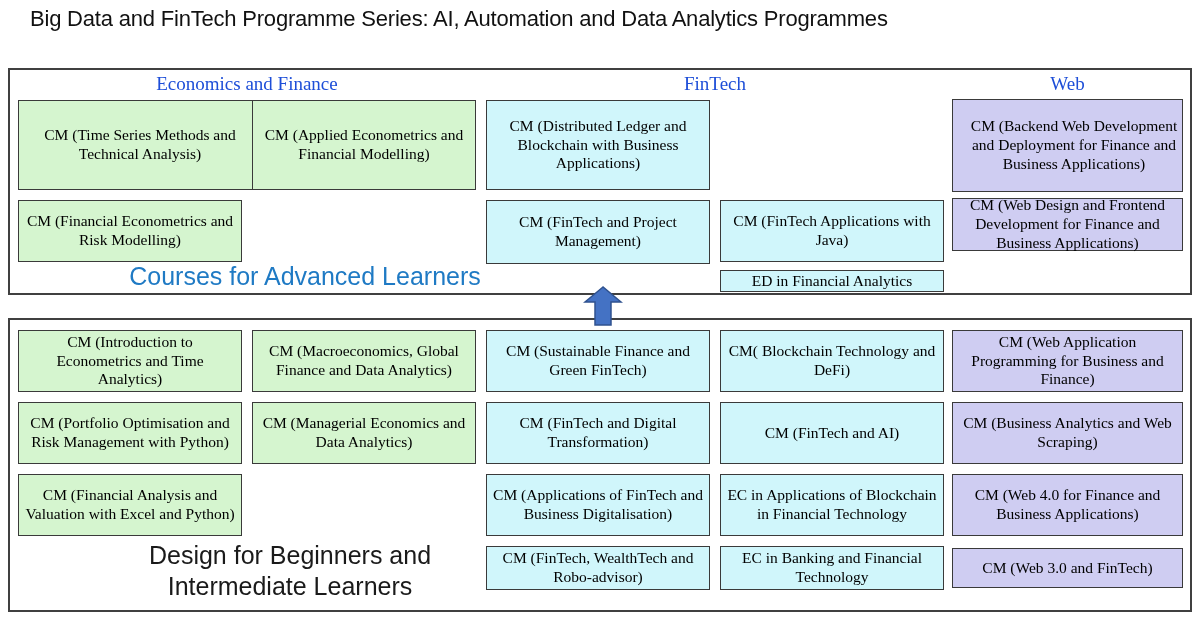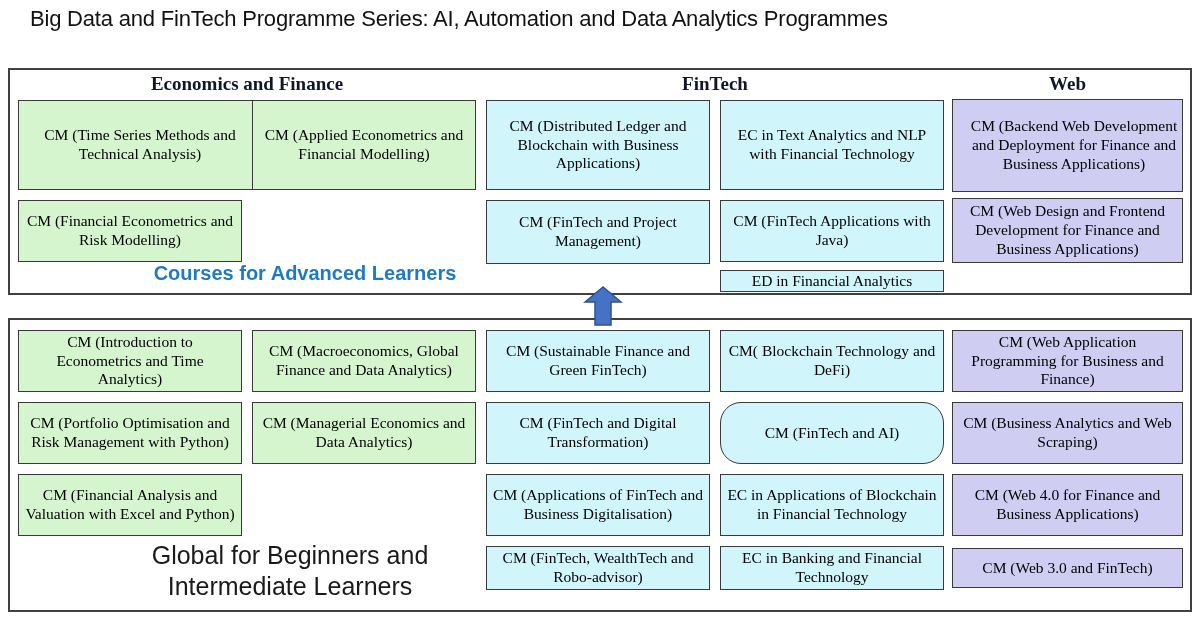--- a/index.html
+++ b/index.html
@@ -2,57 +2,56 @@
 <html><head>
 <meta charset="utf-8">
 <style>
   html,body{margin:0;padding:0;background:#ffffff;}
   #canvas{position:relative;width:1200px;height:620px;background:#ffffff;overflow:hidden;
           font-family:"Liberation Serif",serif;}
   .page-title{position:absolute;left:30px;top:6px;width:1120px;
           font-family:"Liberation Sans",sans-serif;font-size:22px;color:#111;
           letter-spacing:-0.2px;white-space:nowrap;}
   .outer-box{position:absolute;border:2px solid #404040;background:#ffffff;box-sizing:border-box;}
-  .col-header{position:absolute;text-align:center;font-weight:bold;font-size:19px;color:#0f172a;
+  .col-header{position:absolute;text-align:center;font-weight:normal;font-size:19px;color:#1d4ed8;
           font-family:"Liberation Serif",serif;}
   .cell{position:absolute;display:flex;align-items:center;justify-content:center;
           text-align:center;border:1.5px solid #3a3a3a;box-sizing:border-box;
           font-size:15.5px;line-height:1.22;color:#000;padding:2px 4px;}
   .green{background:#d5f5cf;}
   .cyan{background:#d0f6fb;}
   .purple{background:#cfcdf2;}
   .adv-label{position:absolute;left:85px;top:262px;width:440px;text-align:center;
-          font-family:"Liberation Sans",sans-serif;font-size:20px;color:#1f7ac4;font-weight:bold;}
+          font-family:"Liberation Sans",sans-serif;font-size:25px;color:#1f7ac4;}
   .beg-label{position:absolute;left:120px;top:540px;width:340px;text-align:center;
           font-family:"Liberation Sans",sans-serif;font-size:25px;line-height:1.25;color:#1a1a1a;}
   .arrow-wrap{position:absolute;left:583px;top:286px;width:40px;height:40px;z-index:5;}
 </style>
 </head>
 <body>
 
 <div id="canvas">
 
   <div class="page-title">Big Data and FinTech Programme Series: AI, Automation and Data Analytics Programmes</div>
 
   <div class="outer-box" style="left:8px;top:68px;width:1184px;height:227px;"></div>
 
   <div class="col-header" style="left:18px;top:73px;width:458px;">Economics and Finance</div>
   <div class="col-header" style="left:486px;top:73px;width:458px;">FinTech</div>
   <div class="col-header" style="left:952px;top:73px;width:231px;">Web</div>
 
   <div class="cell green" style="left:18px;top:100px;width:244px;height:90px;">CM (Time Series Methods and Technical Analysis)</div>
   <div class="cell green" style="left:252px;top:100px;width:224px;height:90px;">CM (Applied Econometrics and Financial Modelling)</div>
   <div class="cell cyan" style="left:486px;top:100px;width:224px;height:90px;">CM (Distributed Ledger and Blockchain with Business Applications)</div>
-  <div class="cell cyan" style="left:720px;top:100px;width:224px;height:90px;">EC in Text Analytics and NLP with Financial Technology</div>
   <div class="cell purple" style="left:952px;top:99px;width:231px;height:93px;padding-left:17px;">CM (Backend Web Development and Deployment for Finance and Business Applications)</div>
 
   <div class="cell green" style="left:18px;top:200px;width:224px;height:62px;">CM (Financial Econometrics and Risk Modelling)</div>
   <div class="cell cyan" style="left:486px;top:200px;width:224px;height:64px;">CM (FinTech and Project Management)</div>
   <div class="cell cyan" style="left:720px;top:200px;width:224px;height:62px;">CM (FinTech Applications with Java)</div>
-  <div class="cell purple" style="left:952px;top:198px;width:231px;height:65px;">CM (Web Design and Frontend Development for Finance and Business Applications)</div>
+  <div class="cell purple" style="left:952px;top:198px;width:231px;height:53px;">CM (Web Design and Frontend Development for Finance and Business Applications)</div>
 
   <div class="cell cyan" style="left:720px;top:270px;width:224px;height:22px;">ED in Financial Analytics</div>
 
   <div class="adv-label">Courses for Advanced Learners</div>
 
   <div class="arrow-wrap">
     <svg width="40" height="40" viewBox="0 0 40 40">
       <polygon points="20,1 2,16 12,16 12,39 28,39 28,16 38,16" fill="#4472c4" stroke="#2f528f" stroke-width="1.5"></polygon>
     </svg>
   </div>
@@ -61,27 +60,27 @@
 
   <div class="cell green" style="left:18px;top:330px;width:224px;height:62px;">CM (Introduction to Econometrics and Time Analytics)</div>
   <div class="cell green" style="left:252px;top:330px;width:224px;height:62px;">CM (Macroeconomics, Global Finance and Data Analytics)</div>
   <div class="cell cyan" style="left:486px;top:330px;width:224px;height:62px;">CM (Sustainable Finance and Green FinTech)</div>
   <div class="cell cyan" style="left:720px;top:330px;width:224px;height:62px;">CM( Blockchain Technology and DeFi)</div>
   <div class="cell purple" style="left:952px;top:330px;width:231px;height:62px;">CM (Web Application Programming for Business and Finance)</div>
 
   <div class="cell green" style="left:18px;top:402px;width:224px;height:62px;">CM (Portfolio Optimisation and Risk Management with Python)</div>
   <div class="cell green" style="left:252px;top:402px;width:224px;height:62px;">CM (Managerial Economics and Data Analytics)</div>
   <div class="cell cyan" style="left:486px;top:402px;width:224px;height:62px;">CM (FinTech and Digital Transformation)</div>
-  <div class="cell cyan" style="left:720px;top:402px;width:224px;height:62px;border-radius:21px;">CM (FinTech and AI)</div>
+  <div class="cell cyan" style="left:720px;top:402px;width:224px;height:62px;">CM (FinTech and AI)</div>
   <div class="cell purple" style="left:952px;top:402px;width:231px;height:62px;">CM (Business Analytics and Web Scraping)</div>
 
   <div class="cell green" style="left:18px;top:474px;width:224px;height:62px;">CM (Financial Analysis and Valuation with Excel and Python)</div>
   <div class="cell cyan" style="left:486px;top:474px;width:224px;height:62px;">CM (Applications of FinTech and Business Digitalisation)</div>
   <div class="cell cyan" style="left:720px;top:474px;width:224px;height:62px;">EC in Applications of Blockchain in Financial Technology</div>
   <div class="cell purple" style="left:952px;top:474px;width:231px;height:62px;">CM (Web 4.0 for Finance and Business Applications)</div>
 
   <div class="cell cyan" style="left:486px;top:546px;width:224px;height:44px;">CM (FinTech, WealthTech and Robo-advisor)</div>
   <div class="cell cyan" style="left:720px;top:546px;width:224px;height:44px;">EC in Banking and Financial Technology</div>
   <div class="cell purple" style="left:952px;top:548px;width:231px;height:40px;">CM (Web 3.0 and FinTech)</div>
 
-  <div class="beg-label">Global for Beginners and Intermediate Learners</div>
+  <div class="beg-label">Design for Beginners and Intermediate Learners</div>
 
 </div>
 
 </body></html>

